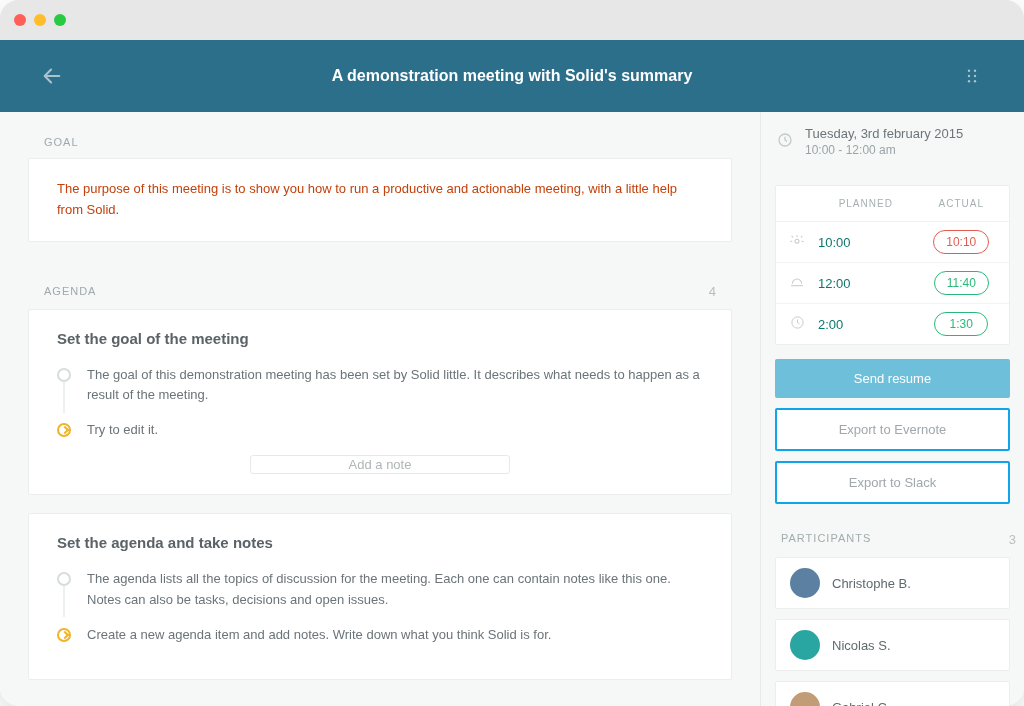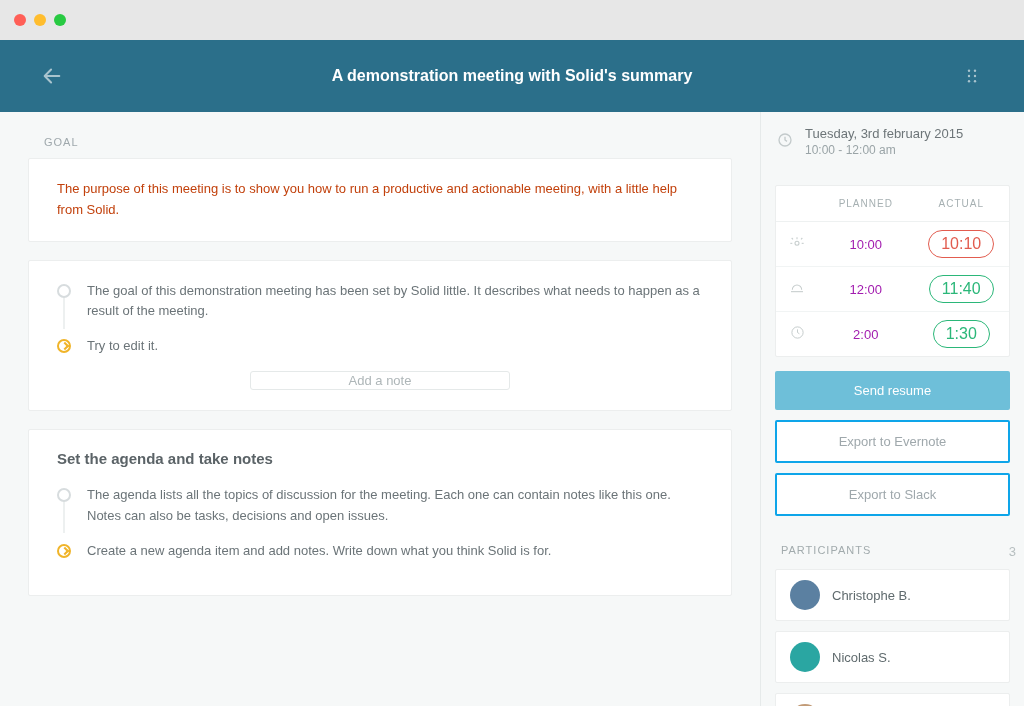--- a/index.html
+++ b/index.html
@@ -3,21 +3,21 @@
 <meta charset="utf-8">
 <style>
 * { margin: 0; padding: 0; box-sizing: border-box; }
 html, body { font-family: -apple-system, BlinkMacSystemFont, "Helvetica Neue", Arial, sans-serif; background:#fff; }
 
 
 .window {
   width: 1024px;
   height: 706px;
   background: #ebebeb;
-  border-radius: 0;
+  border-radius: 19px;
   box-shadow: 0 10px 30px rgba(0,0,0,0.15);
   overflow: hidden;
   position: relative;
 }
 .window-titlebar {
   height: 40px;
   background: #e7e7e7;
   display: flex;
   align-items: center;
   padding: 0 14px;
@@ -186,28 +186,28 @@
   color:#a6b0b2; font-size:10px; letter-spacing:1px;
   text-transform:uppercase;
 }
 .tt-row {
   display:grid; grid-template-columns: 42px 1fr 1fr;
   border-bottom:1px solid #f1f4f4;
   align-items:center;
 }
 .tt-row:last-child { border-bottom:none; }
 .tt-icon { text-align:center; color:#c6cdcd; padding:10px 0; }
-.tt-plan { text-align:center; color:#a21caf; font-size:13px; padding:10px 0; }
+.tt-plan { text-align:left; color:#0f766e; font-size:13px; padding:10px 0; }
 .tt-act { text-align:center; padding:8px 6px; }
 .pill {
   display:inline-block;
   min-width:54px;
   padding:4px 12px;
   border-radius:14px;
-  font-size:16px;
+  font-size:12px;
   border:1px solid;
 }
 .pill-red { color:#e25c4f; border-color:#e25c4f; }
 .pill-green { color:#2bb779; border-color:#2bb779; }
 
 
 .side-btn {
   display:block;
   margin:10px 14px;
   padding:12px 0;
@@ -288,22 +288,27 @@
 
       <div class="main-col">
 
         <div class="section-label">
           <span>GOAL</span>
         </div>
         <div class="card">
           <p>The purpose of this meeting is to show you how to run a productive and actionable meeting, with a little help from Solid.</p>
         </div>
 
+        <div class="section-label">
+          <span>AGENDA</span>
+          <span class="count">4</span>
+        </div>
 
         <div class="card agenda-card">
+          <h3>Set the goal of the meeting</h3>
           <div class="timeline">
             <div class="tl-line"></div>
             <div class="tl-item">
               <div class="tl-bullet"></div>
               <div class="tl-content">The goal of this demonstration meeting has been set by Solid little. It describes what needs to happen as a result of the meeting.</div>
             </div>
             <div class="tl-item">
               <div class="tl-bullet action"></div>
               <div class="tl-content">Try to edit it.</div>
             </div>

